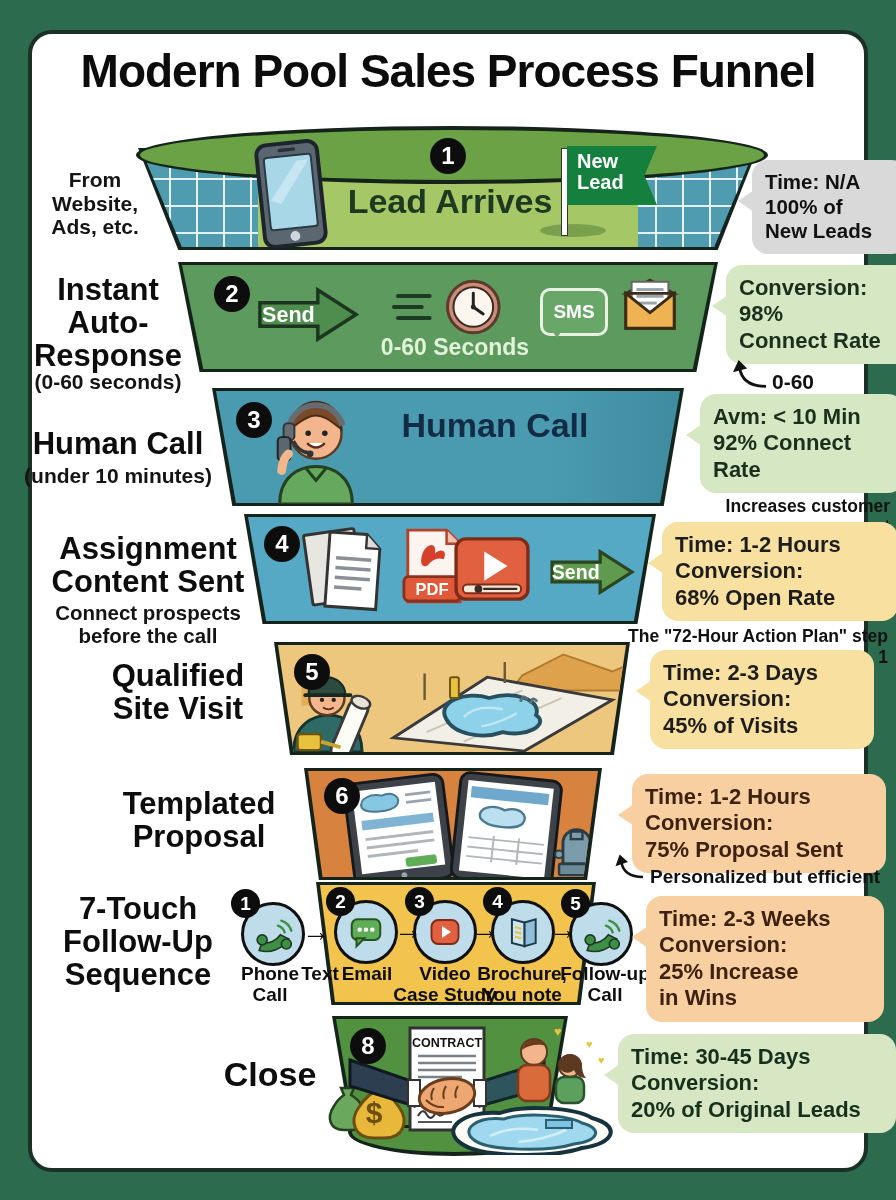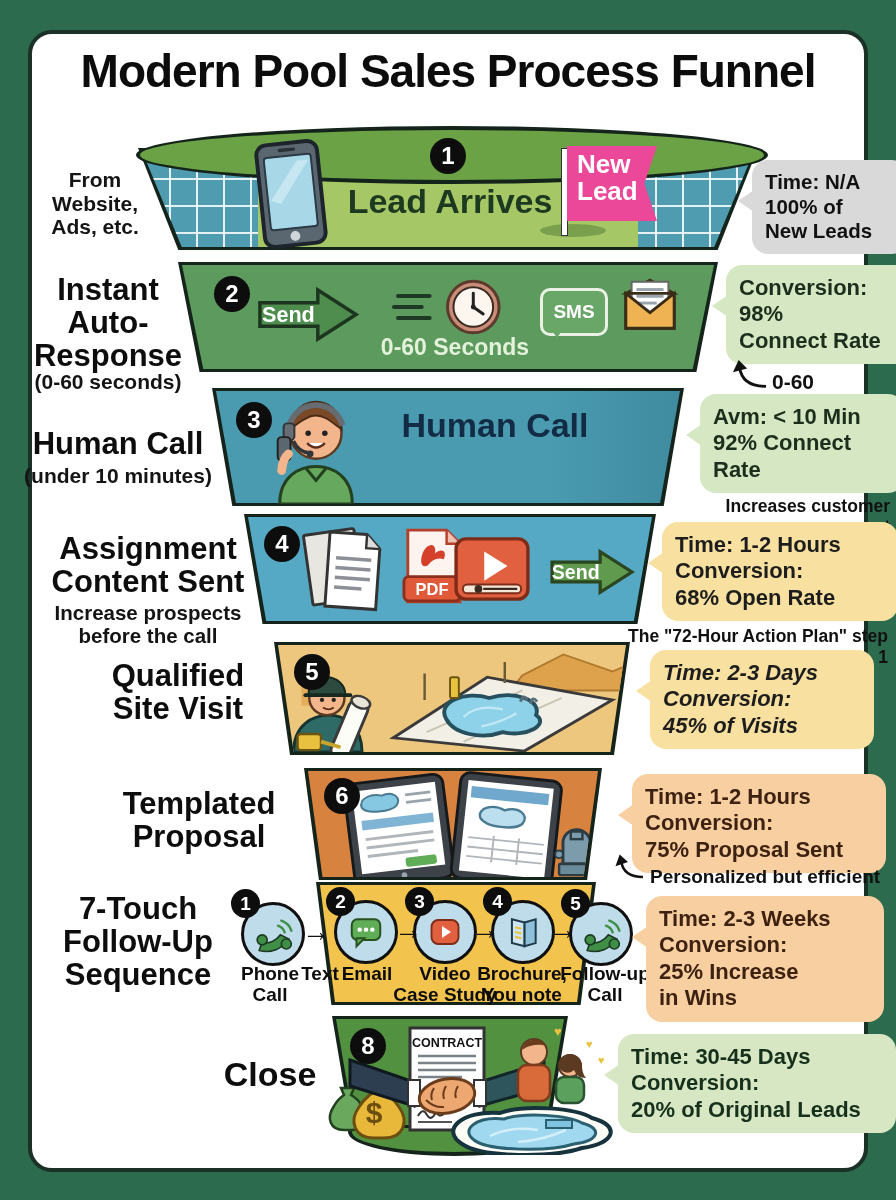--- a/index.html
+++ b/index.html
@@ -28,22 +28,22 @@
         background-image:linear-gradient(rgba(255,255,255,.85) 2px,transparent 2px),
                          linear-gradient(90deg,rgba(255,255,255,.85) 2px,transparent 2px);
         background-size:27px 27px;}
   .touch{position:absolute;width:58px;height:58px;border-radius:50%;background:#bfdcea;
         border:3px solid #101010;display:flex;align-items:center;justify-content:center;z-index:6;}
   .tbadge{position:absolute;width:29px;height:29px;border-radius:50%;background:#0d0d0d;color:#fff;
         display:flex;align-items:center;justify-content:center;font-weight:800;font-size:19px;z-index:7;}
   .tlabel{position:absolute;text-align:center;font-weight:800;font-size:19px;line-height:1.12;
         white-space:pre-line;color:#0d0d0d;z-index:6;}
   .tarrow{position:absolute;font-weight:800;font-size:28px;color:#101010;z-index:6;}
-  .flag{position:absolute;background:#ec4899;z-index:6;color:#fff;font-weight:800;font-size:26px;
-        line-height:1.05;padding:5px 0 16px 10px;white-space:pre-line;
+  .flag{position:absolute;background:#15803d;z-index:6;color:#fff;font-weight:800;font-size:20px;
+        line-height:1.05;padding:5px 0 0 10px;white-space:pre-line;
         clip-path:polygon(0 0,100% 0,86% 50%,100% 100%,0 100%);}
   .sms{position:absolute;background:#69a768;border:3px solid #e9f2e4;border-radius:10px;color:#fff;
         display:flex;align-items:center;justify-content:center;font-weight:800;font-size:19px;z-index:6;}
   .sms::after{content:"";position:absolute;left:6px;bottom:-13px;border:8px solid transparent;
         border-top:12px solid #69a768;}
   svg{display:block;}
 </style>
 </head>
 <body>
 
@@ -204,21 +204,21 @@
     </svg>
   </div>
   <div class="abs" style="left:548px;top:546px;z-index:6;">
     <svg width="88" height="52" viewBox="0 0 108 62">
       <path d="M5 19 H64 V6 L103 31 L64 56 V43 H5 Z" fill="#5f9a4e" stroke="#2a451f" stroke-width="4"></path>
       <text x="34" y="40" font-size="24" font-weight="bold" fill="#fff" text-anchor="middle">Send</text>
     </svg>
   </div>
   <div class="lblS" style="left:38px;top:533px;width:220px;">Assignment
 Content Sent</div>
-  <div class="lblSub" style="left:42px;top:602px;width:212px;font-size:20.5px;">Increase prospects
+  <div class="lblSub" style="left:42px;top:602px;width:212px;font-size:20.5px;">Connect prospects
 before the call</div>
   <div class="bubble" style="--bc:#f7e0a0;left:662px;top:522px;width:210px;color:#1d1d1d;">Time: 1-2 Hours
 Conversion:
 68% Open Rate</div>
   <div class="note" style="left:628px;top:626px;width:260px;text-align:right;font-size:17.5px;font-weight:800;">The "72-Hour Action Plan" step 1</div>
 
   <div class="tz-o" style="left:274px;top:642px;width:356px;height:113px;clip-path:polygon(0 0,100% 0,95.5% 100%,4.5% 100%);z-index:2;">
     <div class="tz-i" style="clip-path:polygon(0 0,100% 0,95.5% 100%,4.5% 100%);">
       <svg width="100%" height="100%" viewBox="0 0 356 113" preserveAspectRatio="none">
         <rect width="356" height="113" fill="#eec77e"></rect>
@@ -247,21 +247,21 @@
           <ellipse cx="72" cy="58" rx="10" ry="6" fill="#e8e4d8" stroke="#3a3a3a" stroke-width="2.5"></ellipse>
         </g>
         <rect x="20" y="94" width="24" height="17" rx="3" fill="#e8c23e" stroke="#6b5410" stroke-width="2.5"></rect>
         <line x1="44" y1="102" x2="64" y2="108" stroke="#c8a42e" stroke-width="4"></line>
       </svg>
     </div>
   </div>
   <div class="numc" style="left:294px;top:654px;">5</div>
   <div class="lblS" style="left:68px;top:660px;width:220px;">Qualified
 Site Visit</div>
-  <div class="bubble" style="--bc:#f7e0a0;left:650px;top:650px;width:198px;color:#1d1d1d;font-style:italic;">Time: 2-3 Days
+  <div class="bubble" style="--bc:#f7e0a0;left:650px;top:650px;width:198px;color:#1d1d1d;">Time: 2-3 Days
 Conversion:
 45% of Visits</div>
 
   <div class="tz-o" style="left:304px;top:768px;width:298px;height:112px;clip-path:polygon(0 0,100% 0,95% 100%,5% 100%);z-index:2;">
     <div class="tz-i" style="clip-path:polygon(0 0,100% 0,95% 100%,5% 100%);">
       <svg width="100%" height="100%" viewBox="0 0 298 112" preserveAspectRatio="none">
         <rect width="298" height="112" fill="#d8823f"></rect>
         <g transform="rotate(-7 95 60)">
           <rect x="42" y="8" width="102" height="110" rx="10" fill="#3c4248" stroke="#16191c" stroke-width="3"></rect>
           <rect x="50" y="16" width="86" height="88" fill="#fff"></rect>

